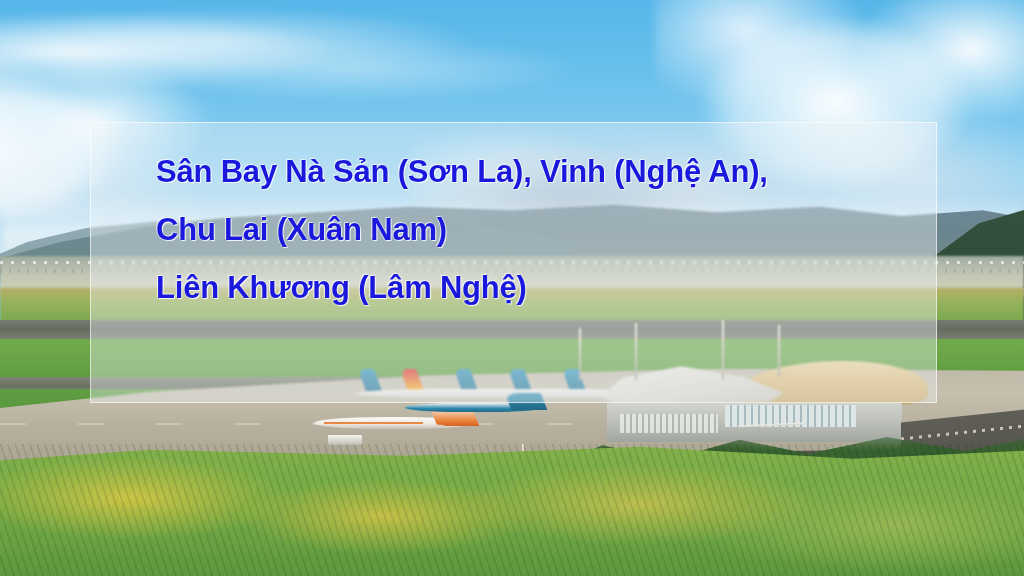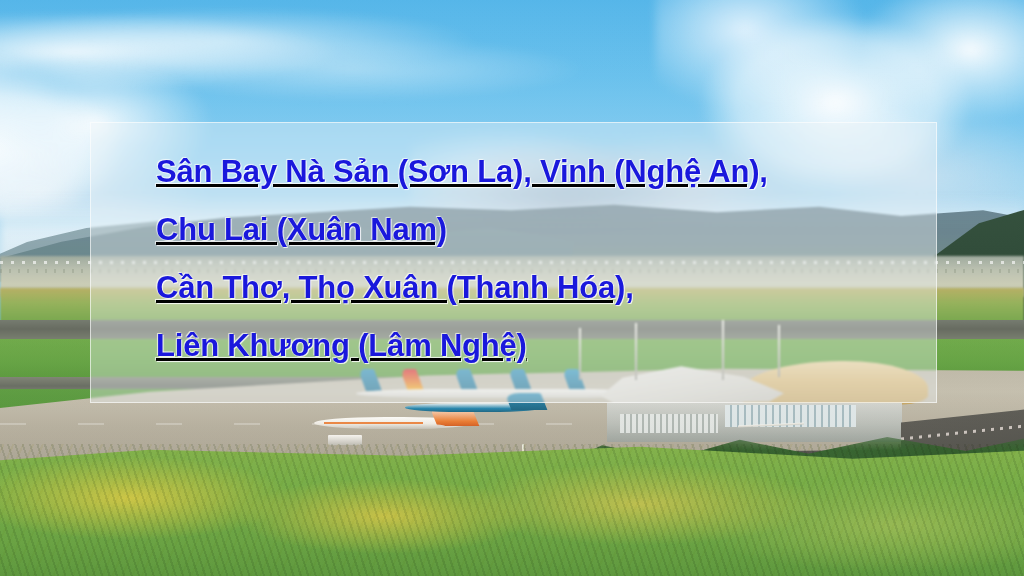--- a/index.html
+++ b/index.html
@@ -249,21 +249,21 @@
   
   #overlay{
     position:absolute;
     left:90px;top:122px;width:847px;height:281px;
     background:rgba(240,244,248,.38);
     border:1.5px solid rgba(255,255,255,.62);
     box-sizing:border-box;
     backdrop-filter:blur(1px);
   }
   #lines{
-    position:absolute;left:65px;top:20px;right:10px;text-decoration:underline;
+    position:absolute;left:65px;top:20px;right:10px;
   }
   .tline{
     font-size:31px;
     font-weight:bold;
     color:#1A18DC;
     line-height:58px;
     white-space:nowrap;
     letter-spacing:-.2px;
     text-shadow:
       0 0 2px rgba(255,255,255,.95),
@@ -352,18 +352,17 @@
     <div class="fgVeg"></div>
     <div class="fgTexture"></div>
 
     <div class="photoTone"></div>
   </div>
 
   <div id="overlay">
     <div id="lines">
       <div class="tline">Sân Bay Nà Sản (Sơn La), Vinh (Nghệ An),</div>
       <div class="tline">Chu Lai (Xuân Nam)</div>
-      <div class="tline">Cần Thơ, Thọ Xuân (Thanh Hóa),</div>
       <div class="tline">Liên Khương (Lâm Nghệ)</div>
     </div>
   </div>
 
 </div>
 
 </body></html>

